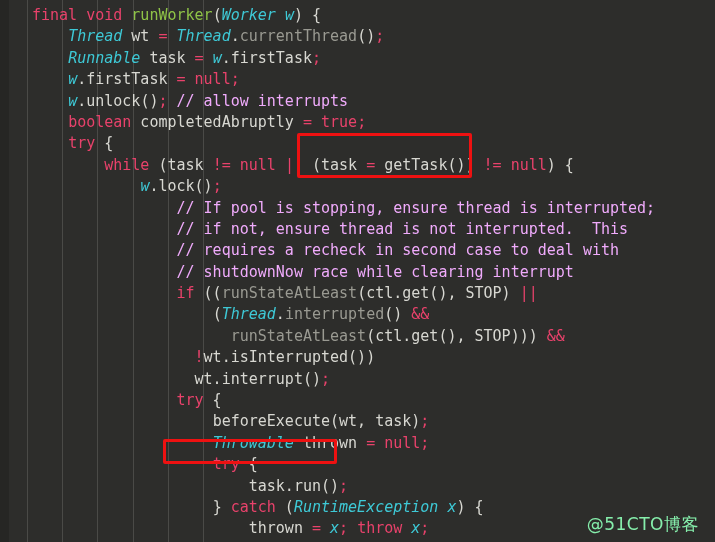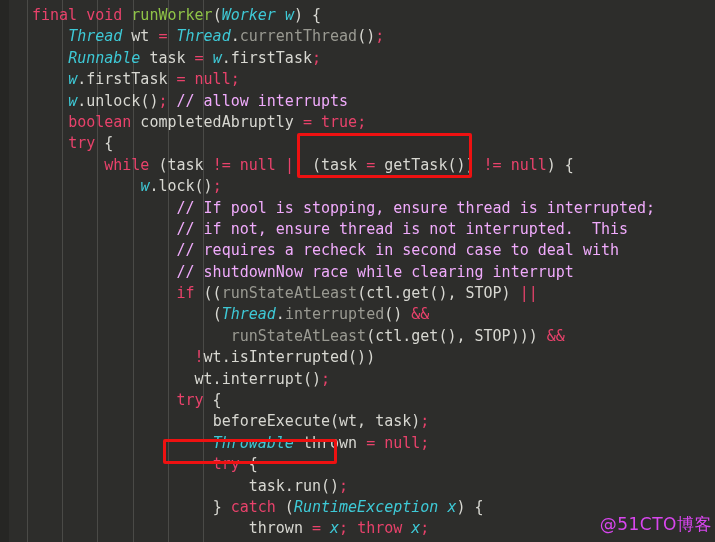--- a/index.html
+++ b/index.html
@@ -61,23 +61,23 @@
   
   .hl-box {
     position: absolute;
     border: 3px solid #ee1111;
     border-radius: 2px;
     box-sizing: border-box;
     pointer-events: none;
   }
   #watermark {
     position: absolute;
-    right: 3px;
+    right: 16px;
     bottom: 6px;
-    color: #d946ef;
+    color: #86efac;
     font-family: "DejaVu Sans", "Liberation Sans", sans-serif;
     font-size: 17px;
     letter-spacing: 0.5px;
     user-select: none;
   }
 </style>
 </head>
 <body>
 
 <div id="screenshot">

